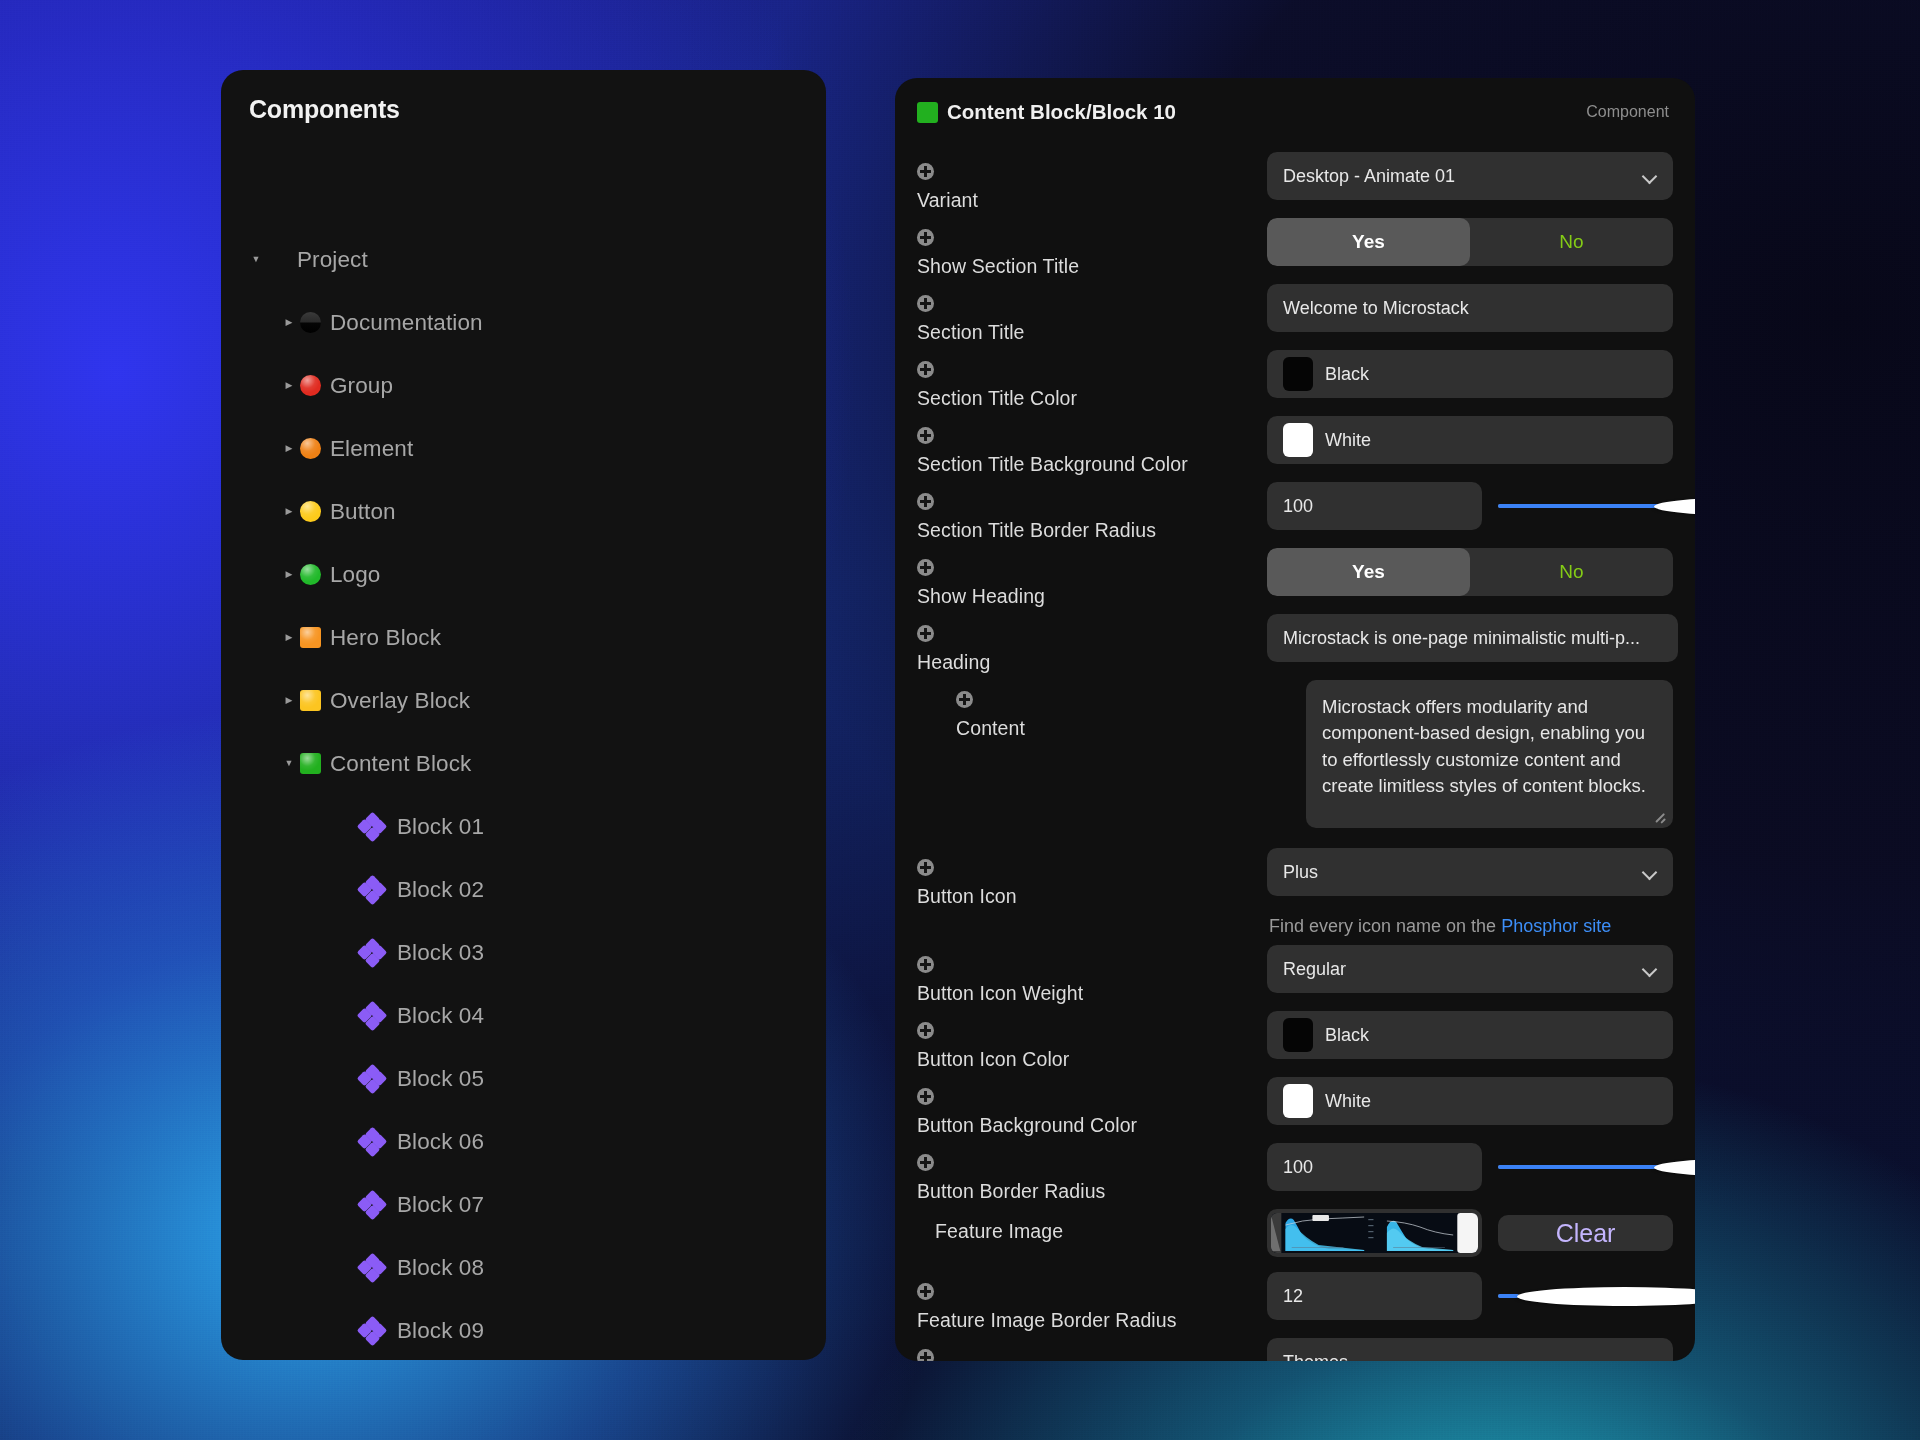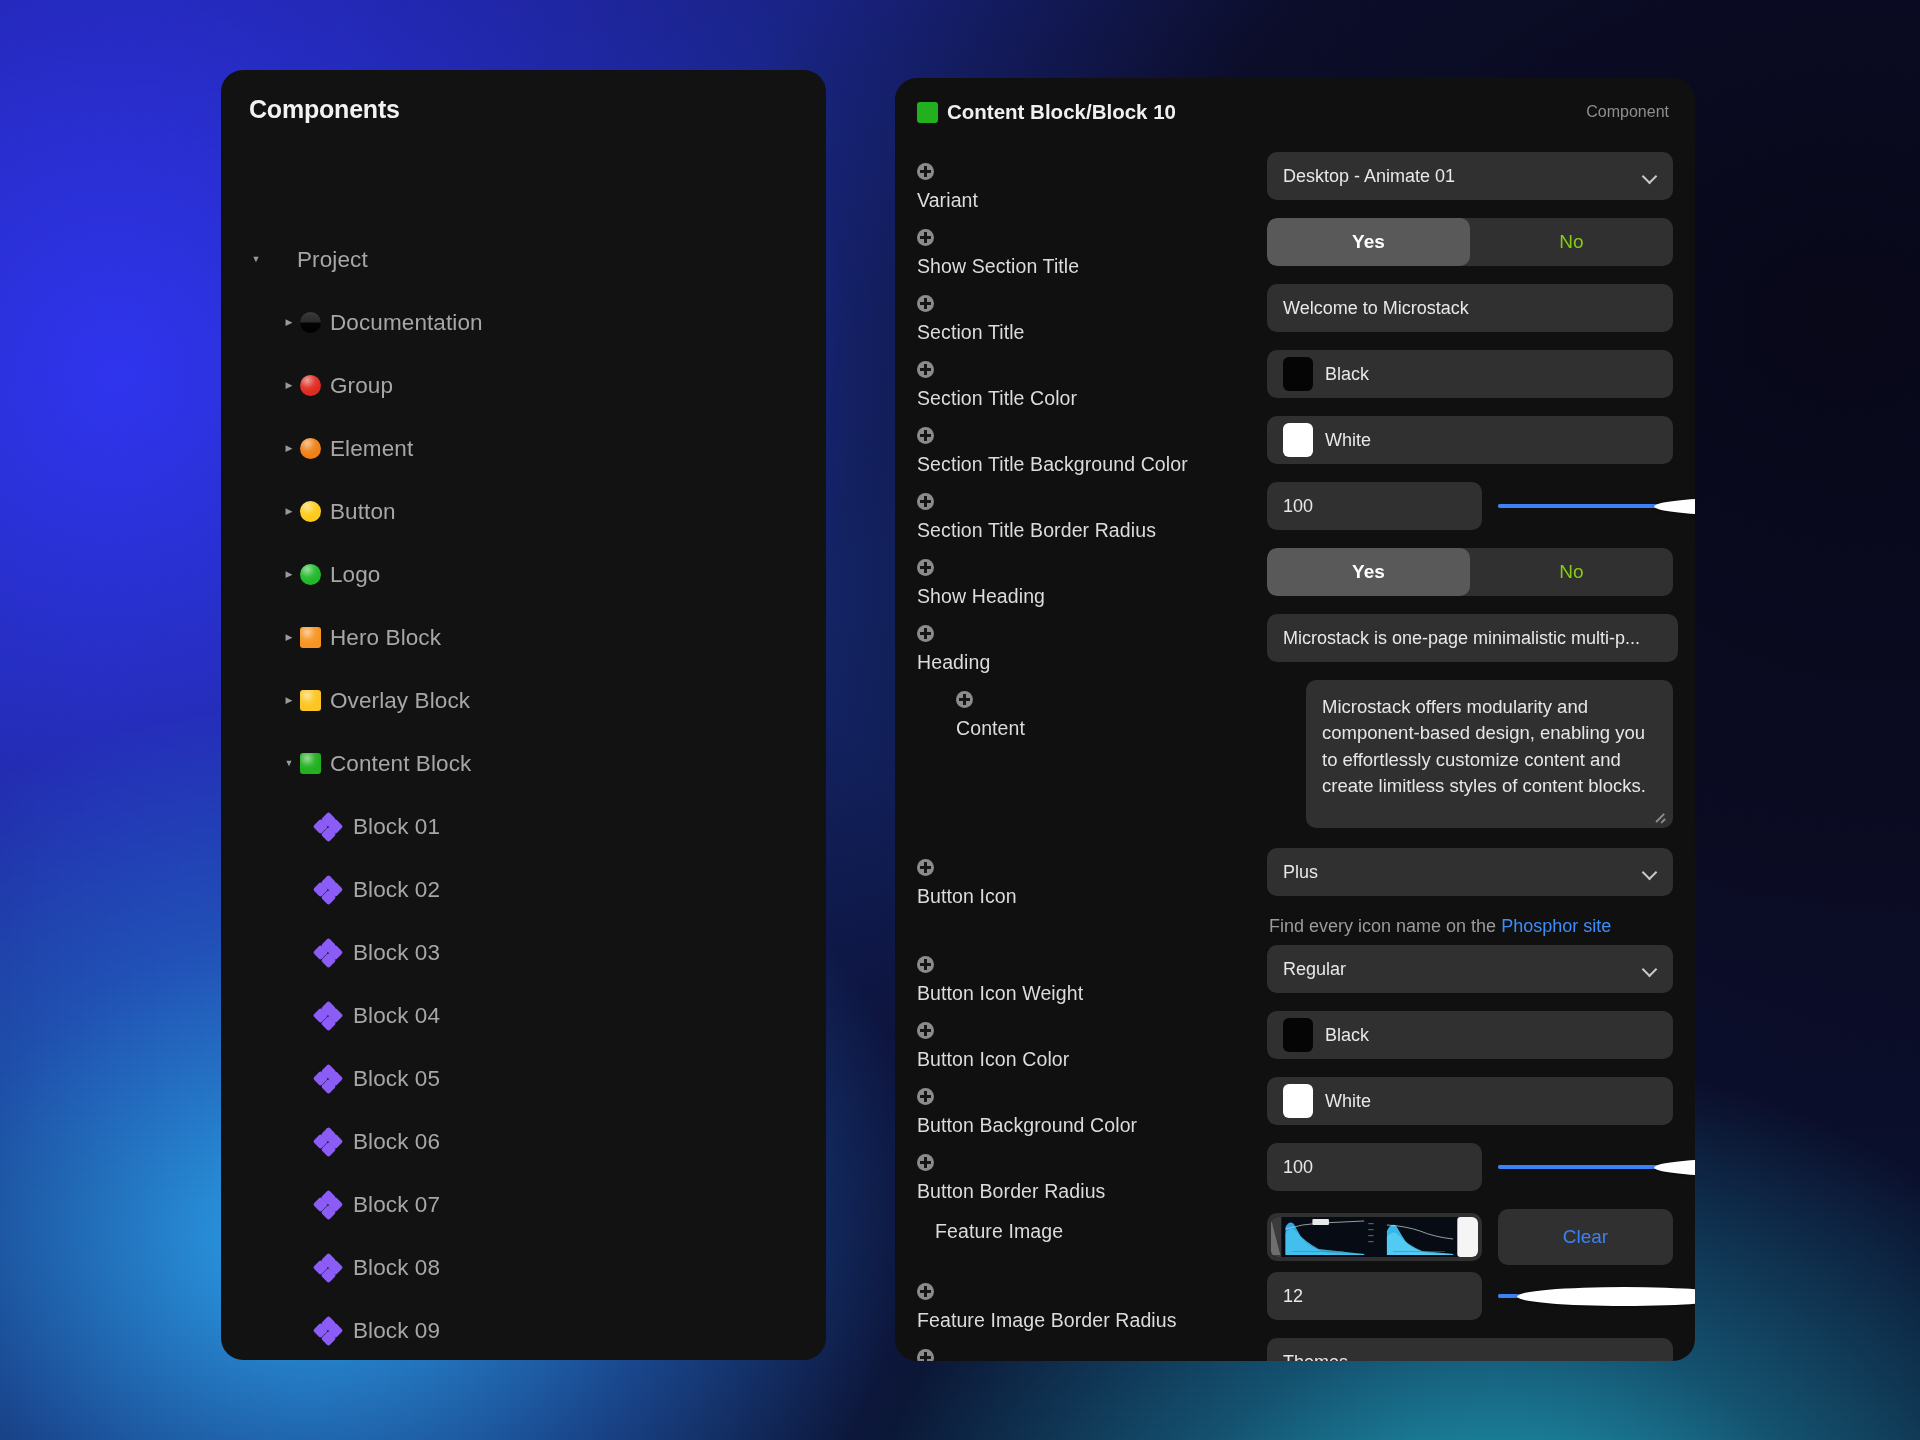--- a/index.html
+++ b/index.html
@@ -108,21 +108,21 @@
   .tw-label {
     font-size: 22.5px;
     color: #a7a7a7;
     letter-spacing: 0.1px;
     white-space: nowrap;
   }
 
   
   .lvl0 { padding-left: 24px; }
   .lvl1 { padding-left: 57px; }
-  .lvl2 { padding-left: 72px; }
+  .lvl2 { padding-left: 116px; }
 
   
   .dot, .sq {
     width: 21px; height: 21px;
     display: inline-block;
   }
   .dot { border-radius: 50%; }
   .sq  { border-radius: 3px; }
 
   
@@ -371,28 +371,28 @@
   .thumb-inner {
     width: 100%;
     height: 40px;
     border-radius: 6px;
     overflow: hidden;
     position: relative;
     background: #0a0f18;
   }
   .clear-btn {
     flex: 1;
-    height: 56px;
+    height: 36px;
     border-radius: 10px;
     background: #303030;
     display: flex;
     align-items: center;
     justify-content: center;
-    font-size: 19px;
-    color: #3b82f6;
+    font-size: 25px;
+    color: #c4b5fd;
     margin-left: 4px;
   }
 </style>
 </head>
 <body>
 
 <div id="backdrop"></div>
 <div id="backdrop-noise"></div>
 
 <div class="panel" id="components-panel">

